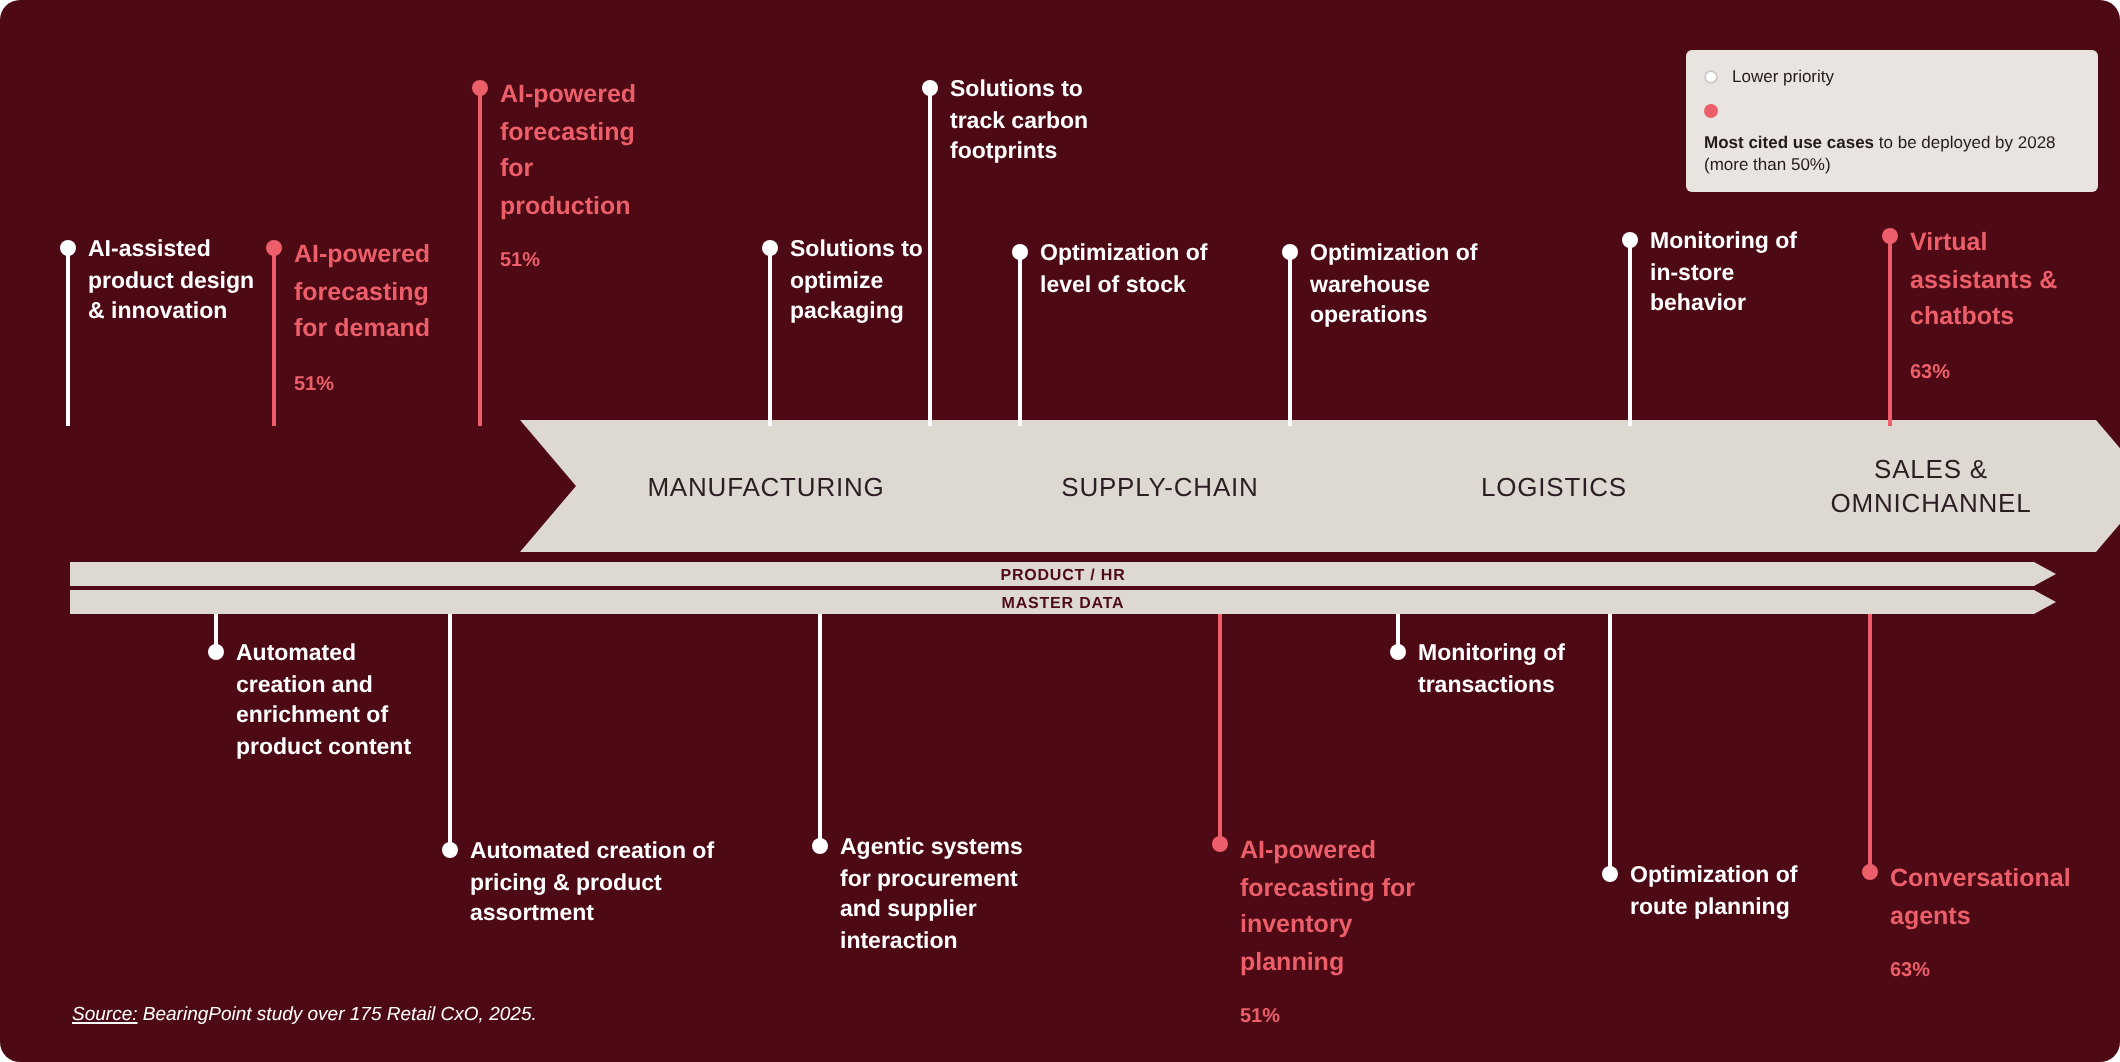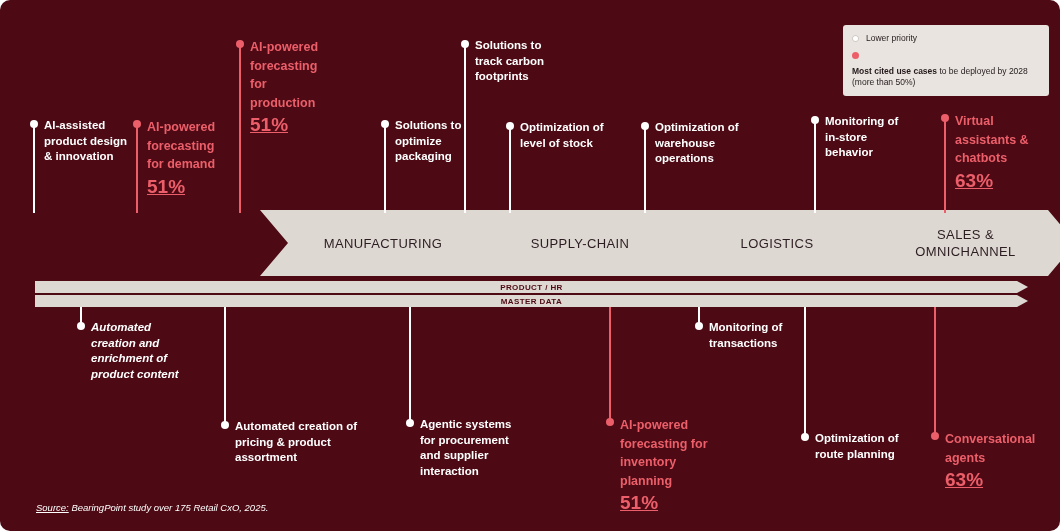--- a/index.html
+++ b/index.html
@@ -43,22 +43,22 @@
     position:absolute; left:3px; width:2px; background:var(--c);
   }
   .callout.top .stem{top:8px; height:var(--stem);}
   .callout.bottom .stem{top:calc(6px - var(--stem)); height:var(--stem);}
   .callout .label{
     margin-left:14px; color:#ffffff; font-size:11.5px; font-weight:600;
     line-height:15.5px; white-space:pre-line;
   }
   .callout.pink .label{color:var(--c); font-size:12.5px; line-height:18.5px;}
   .callout .pct{
-    margin-left:14px; margin-top:2px; color:var(--c);
-    font-size:19px; font-weight:700;text-decoration:underline;
+    margin-left:14px; margin-top:13px; color:var(--c);
+    font-size:10px; font-weight:700;
   }
   .callout .pct:empty{display:none;}
   
   .legend{
     position:absolute; left:843px; top:25px; width:206px;
     background:#e9e4df; border-radius:3px; padding:8px 9px 8px 9px;
     box-sizing:border-box; color:#241a1d; font-size:8.5px; line-height:11px;
   }
   .legend .row{display:flex; align-items:flex-start; gap:7px;}
   .legend .row + .row{margin-top:6px;flex-direction:column;}
@@ -172,21 +172,21 @@
 
   <div class="callout top pink" style="left:941px; top:112px; --stem:93px;">
     <span class="dot"></span>
     <span class="stem"></span>
     <div class="label">Virtual
 assistants &amp;
 chatbots</div>
     <div class="pct">63%</div>
   </div>
 
-  <div class="callout bottom" style="left:77px; top:320px;font-style:italic; --stem:19px;">
+  <div class="callout bottom" style="left:104px; top:320px; --stem:19px;">
     <span class="dot"></span>
     <span class="stem"></span>
     <div class="label">Automated
 creation and
 enrichment of
 product content</div>
 
   </div>
 
   <div class="callout bottom" style="left:221px; top:419px; --stem:118px;">

